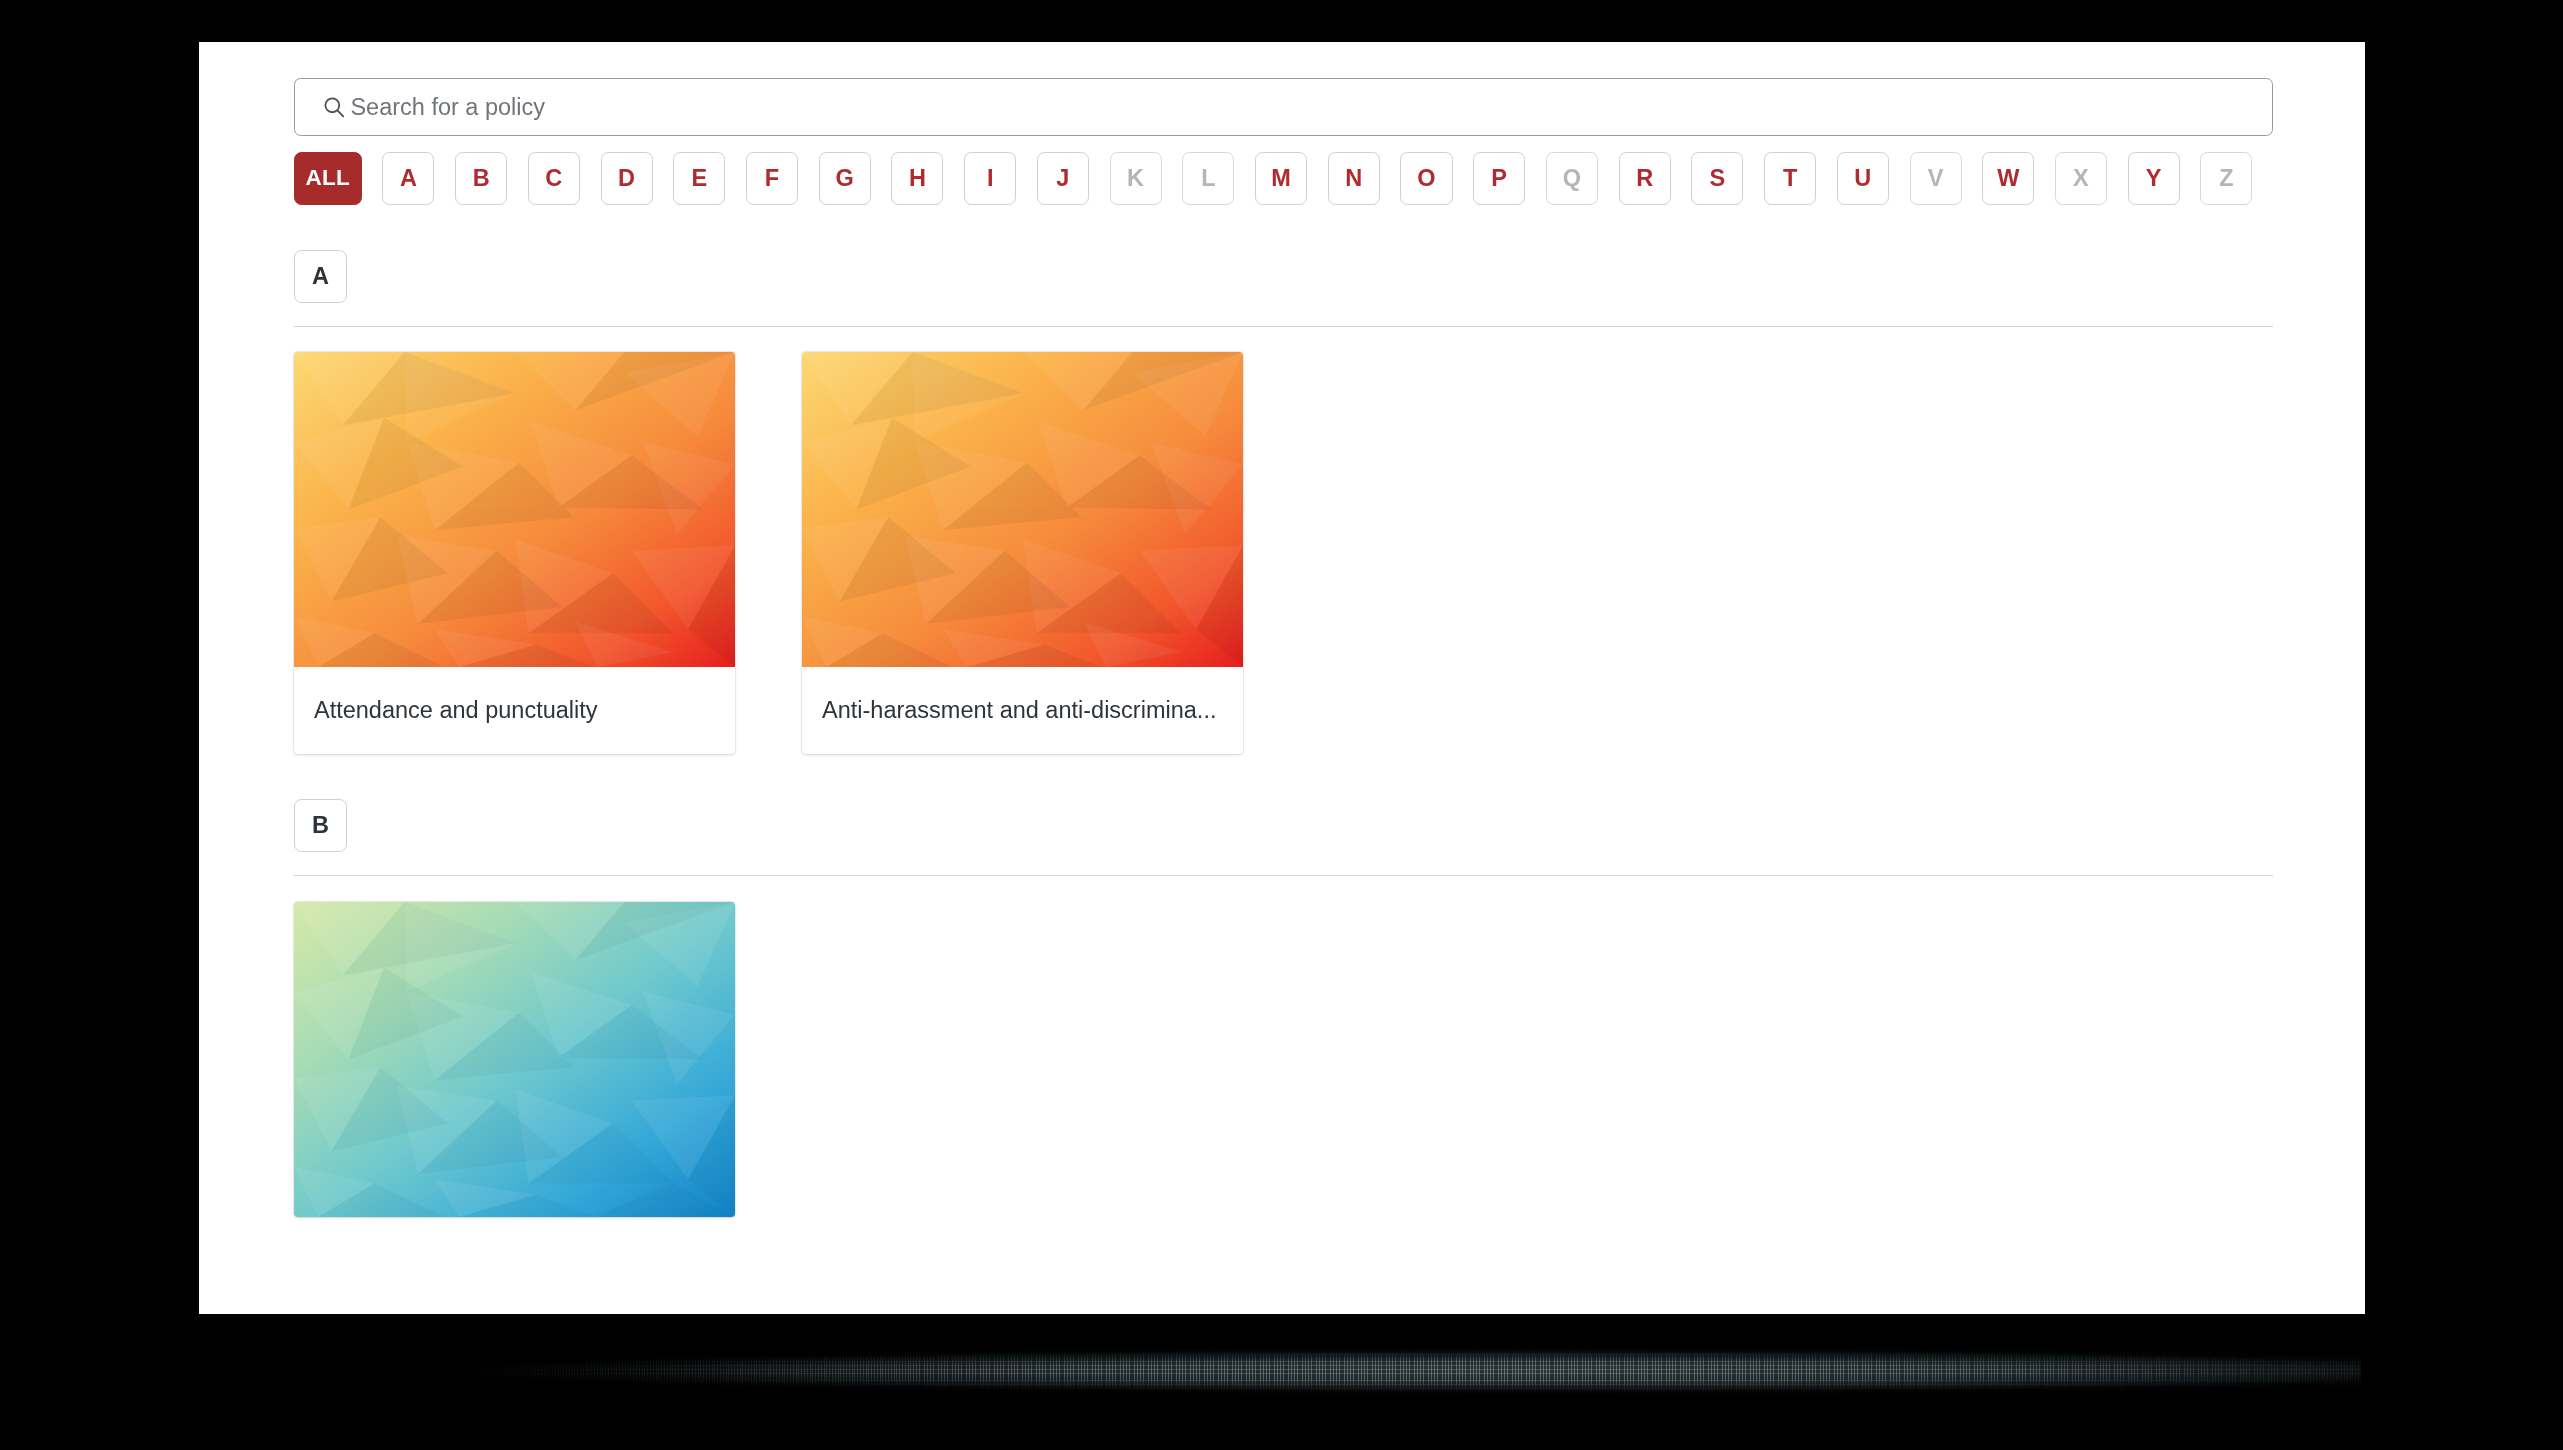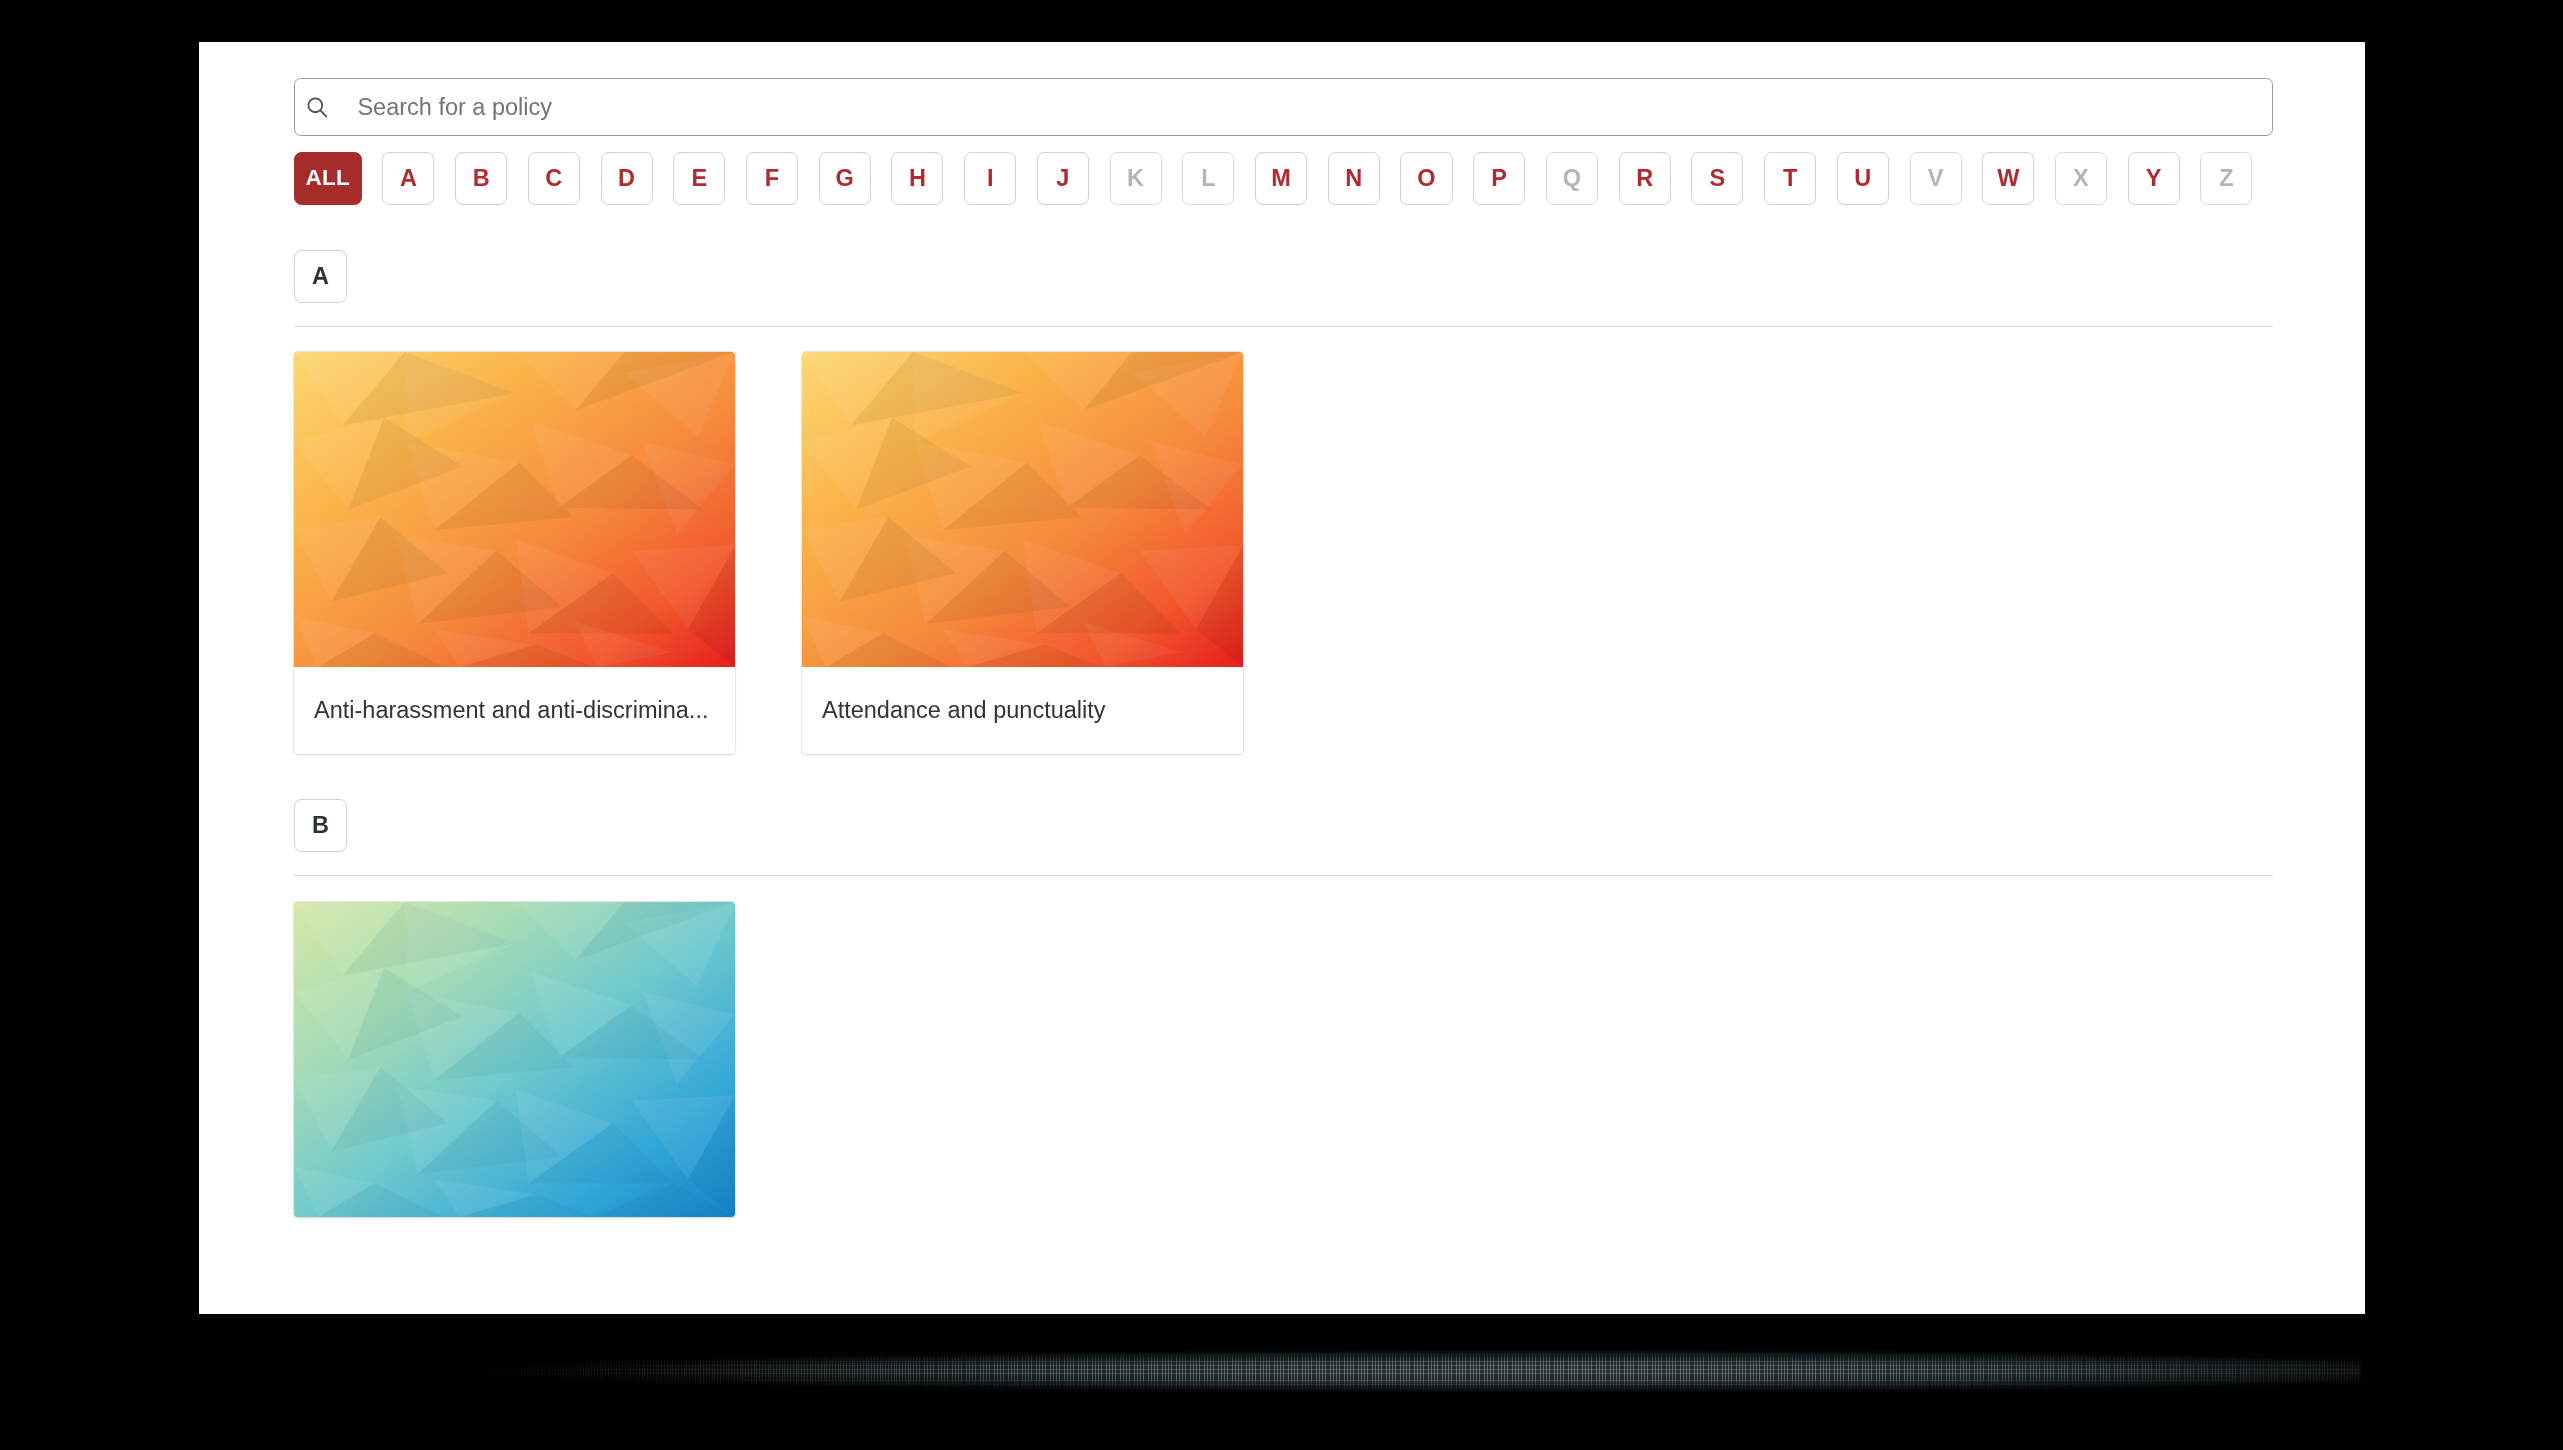--- a/index.html
+++ b/index.html
@@ -72,22 +72,22 @@
   
   #search-bar {
     position: relative;
     width: 1979px;
     height: 58px;
     border: 0.9px solid #9a9a9a;
     border-radius: 6.6px;
     background: #ffffff;
     display: flex;
     align-items: center;
-    padding: 0 10px;
-    gap: 28px;
+    padding: 0 27px;
+    gap: 4px;
   }
   #search-bar .search-icon { flex: 0 0 auto; display: block; line-height: 0; }
   #search-input-text {
     border: none;
     outline: none;
     background: transparent;
     font-family: "Liberation Sans", sans-serif;
     font-size: 23.5px;
     color: #6b7075;
     width: 100%;
@@ -247,20 +247,67 @@
           <div class="section">
             <div class="section-head-row">
               <div class="section-letter">A</div>
             </div>
             <div class="section-rule"></div>
             <div class="card-grid">
               <div class="policy-card">
                 <div class="card-thumb">
   <svg viewBox="0 0 470 336" preserveAspectRatio="none">
     <defs>
+      <linearGradient id="grad_0_0" x1="0" y1="0" x2="1" y2="1">
+        <stop offset="0%" stop-color="#fcd873"></stop>
+        <stop offset="28%" stop-color="#fbb44b"></stop>
+        <stop offset="58%" stop-color="#f68b3c"></stop>
+        <stop offset="82%" stop-color="#f2572c"></stop>
+        <stop offset="100%" stop-color="#e61e1e"></stop>
+      </linearGradient>
+    </defs>
+    <rect width="470" height="336" fill="url(#grad_0_0)"></rect>
+    <g fill="#ffffff" opacity="0.055">
+      <polygon points="0,0 118,0 52,78"></polygon>
+                      <polygon points="118,0 236,44 120,96"></polygon>
+      <polygon points="236,0 352,0 300,62"></polygon>
+                      <polygon points="352,22 470,0 430,90"></polygon>
+      <polygon points="0,96 96,70 58,168"></polygon>
+                      <polygon points="120,96 240,118 150,190"></polygon>
+      <polygon points="252,74 360,110 282,166"></polygon>
+                      <polygon points="372,96 470,120 408,194"></polygon>
+      <polygon points="0,188 92,176 40,266"></polygon>
+                      <polygon points="110,196 216,212 132,290"></polygon>
+      <polygon points="236,200 340,236 250,300"></polygon>
+                      <polygon points="360,212 470,206 420,296"></polygon>
+      <polygon points="0,282 86,300 26,336"></polygon>
+                      <polygon points="150,296 258,312 176,336"></polygon>
+      <polygon points="300,288 404,320 324,336"></polygon>
+    </g>
+    <g fill="#000000" opacity="0.05">
+      <polygon points="52,78 118,0 236,44"></polygon>
+                      <polygon points="300,62 352,0 470,0"></polygon>
+      <polygon points="58,168 96,70 180,122"></polygon>
+                      <polygon points="150,190 240,118 298,176"></polygon>
+      <polygon points="282,166 360,110 436,168"></polygon>
+                      <polygon points="40,266 92,176 164,236"></polygon>
+      <polygon points="132,290 216,212 286,272"></polygon>
+                      <polygon points="250,300 340,236 404,300"></polygon>
+      <polygon points="420,296 470,206 470,336"></polygon>
+                      <polygon points="26,336 86,300 160,336"></polygon>
+      <polygon points="176,336 258,312 320,336"></polygon>
+    </g>
+  </svg>
+</div>
+                <div class="card-title">Attendance and punctuality</div>
+              </div>
+              <div class="policy-card">
+                <div class="card-thumb">
+  <svg viewBox="0 0 470 336" preserveAspectRatio="none">
+    <defs>
       <linearGradient id="grad_0_1" x1="0" y1="0" x2="1" y2="1">
         <stop offset="0%" stop-color="#fcd873"></stop>
         <stop offset="28%" stop-color="#fbb44b"></stop>
         <stop offset="58%" stop-color="#f68b3c"></stop>
         <stop offset="82%" stop-color="#f2572c"></stop>
         <stop offset="100%" stop-color="#e61e1e"></stop>
       </linearGradient>
     </defs>
     <rect width="470" height="336" fill="url(#grad_0_1)"></rect>
     <g fill="#ffffff" opacity="0.055">
@@ -289,67 +336,20 @@
                       <polygon points="40,266 92,176 164,236"></polygon>
       <polygon points="132,290 216,212 286,272"></polygon>
                       <polygon points="250,300 340,236 404,300"></polygon>
       <polygon points="420,296 470,206 470,336"></polygon>
                       <polygon points="26,336 86,300 160,336"></polygon>
       <polygon points="176,336 258,312 320,336"></polygon>
     </g>
   </svg>
 </div>
                 <div class="card-title">Anti-harassment and anti-discrimina...</div>
-              </div>
-              <div class="policy-card">
-                <div class="card-thumb">
-  <svg viewBox="0 0 470 336" preserveAspectRatio="none">
-    <defs>
-      <linearGradient id="grad_0_0" x1="0" y1="0" x2="1" y2="1">
-        <stop offset="0%" stop-color="#fcd873"></stop>
-        <stop offset="28%" stop-color="#fbb44b"></stop>
-        <stop offset="58%" stop-color="#f68b3c"></stop>
-        <stop offset="82%" stop-color="#f2572c"></stop>
-        <stop offset="100%" stop-color="#e61e1e"></stop>
-      </linearGradient>
-    </defs>
-    <rect width="470" height="336" fill="url(#grad_0_0)"></rect>
-    <g fill="#ffffff" opacity="0.055">
-      <polygon points="0,0 118,0 52,78"></polygon>
-                      <polygon points="118,0 236,44 120,96"></polygon>
-      <polygon points="236,0 352,0 300,62"></polygon>
-                      <polygon points="352,22 470,0 430,90"></polygon>
-      <polygon points="0,96 96,70 58,168"></polygon>
-                      <polygon points="120,96 240,118 150,190"></polygon>
-      <polygon points="252,74 360,110 282,166"></polygon>
-                      <polygon points="372,96 470,120 408,194"></polygon>
-      <polygon points="0,188 92,176 40,266"></polygon>
-                      <polygon points="110,196 216,212 132,290"></polygon>
-      <polygon points="236,200 340,236 250,300"></polygon>
-                      <polygon points="360,212 470,206 420,296"></polygon>
-      <polygon points="0,282 86,300 26,336"></polygon>
-                      <polygon points="150,296 258,312 176,336"></polygon>
-      <polygon points="300,288 404,320 324,336"></polygon>
-    </g>
-    <g fill="#000000" opacity="0.05">
-      <polygon points="52,78 118,0 236,44"></polygon>
-                      <polygon points="300,62 352,0 470,0"></polygon>
-      <polygon points="58,168 96,70 180,122"></polygon>
-                      <polygon points="150,190 240,118 298,176"></polygon>
-      <polygon points="282,166 360,110 436,168"></polygon>
-                      <polygon points="40,266 92,176 164,236"></polygon>
-      <polygon points="132,290 216,212 286,272"></polygon>
-                      <polygon points="250,300 340,236 404,300"></polygon>
-      <polygon points="420,296 470,206 470,336"></polygon>
-                      <polygon points="26,336 86,300 160,336"></polygon>
-      <polygon points="176,336 258,312 320,336"></polygon>
-    </g>
-  </svg>
-</div>
-                <div class="card-title">Attendance and punctuality</div>
               </div>
             </div>
           </div>
           <div class="section">
             <div class="section-head-row">
               <div class="section-letter">B</div>
             </div>
             <div class="section-rule"></div>
             <div class="card-grid">
               <div class="policy-card">

